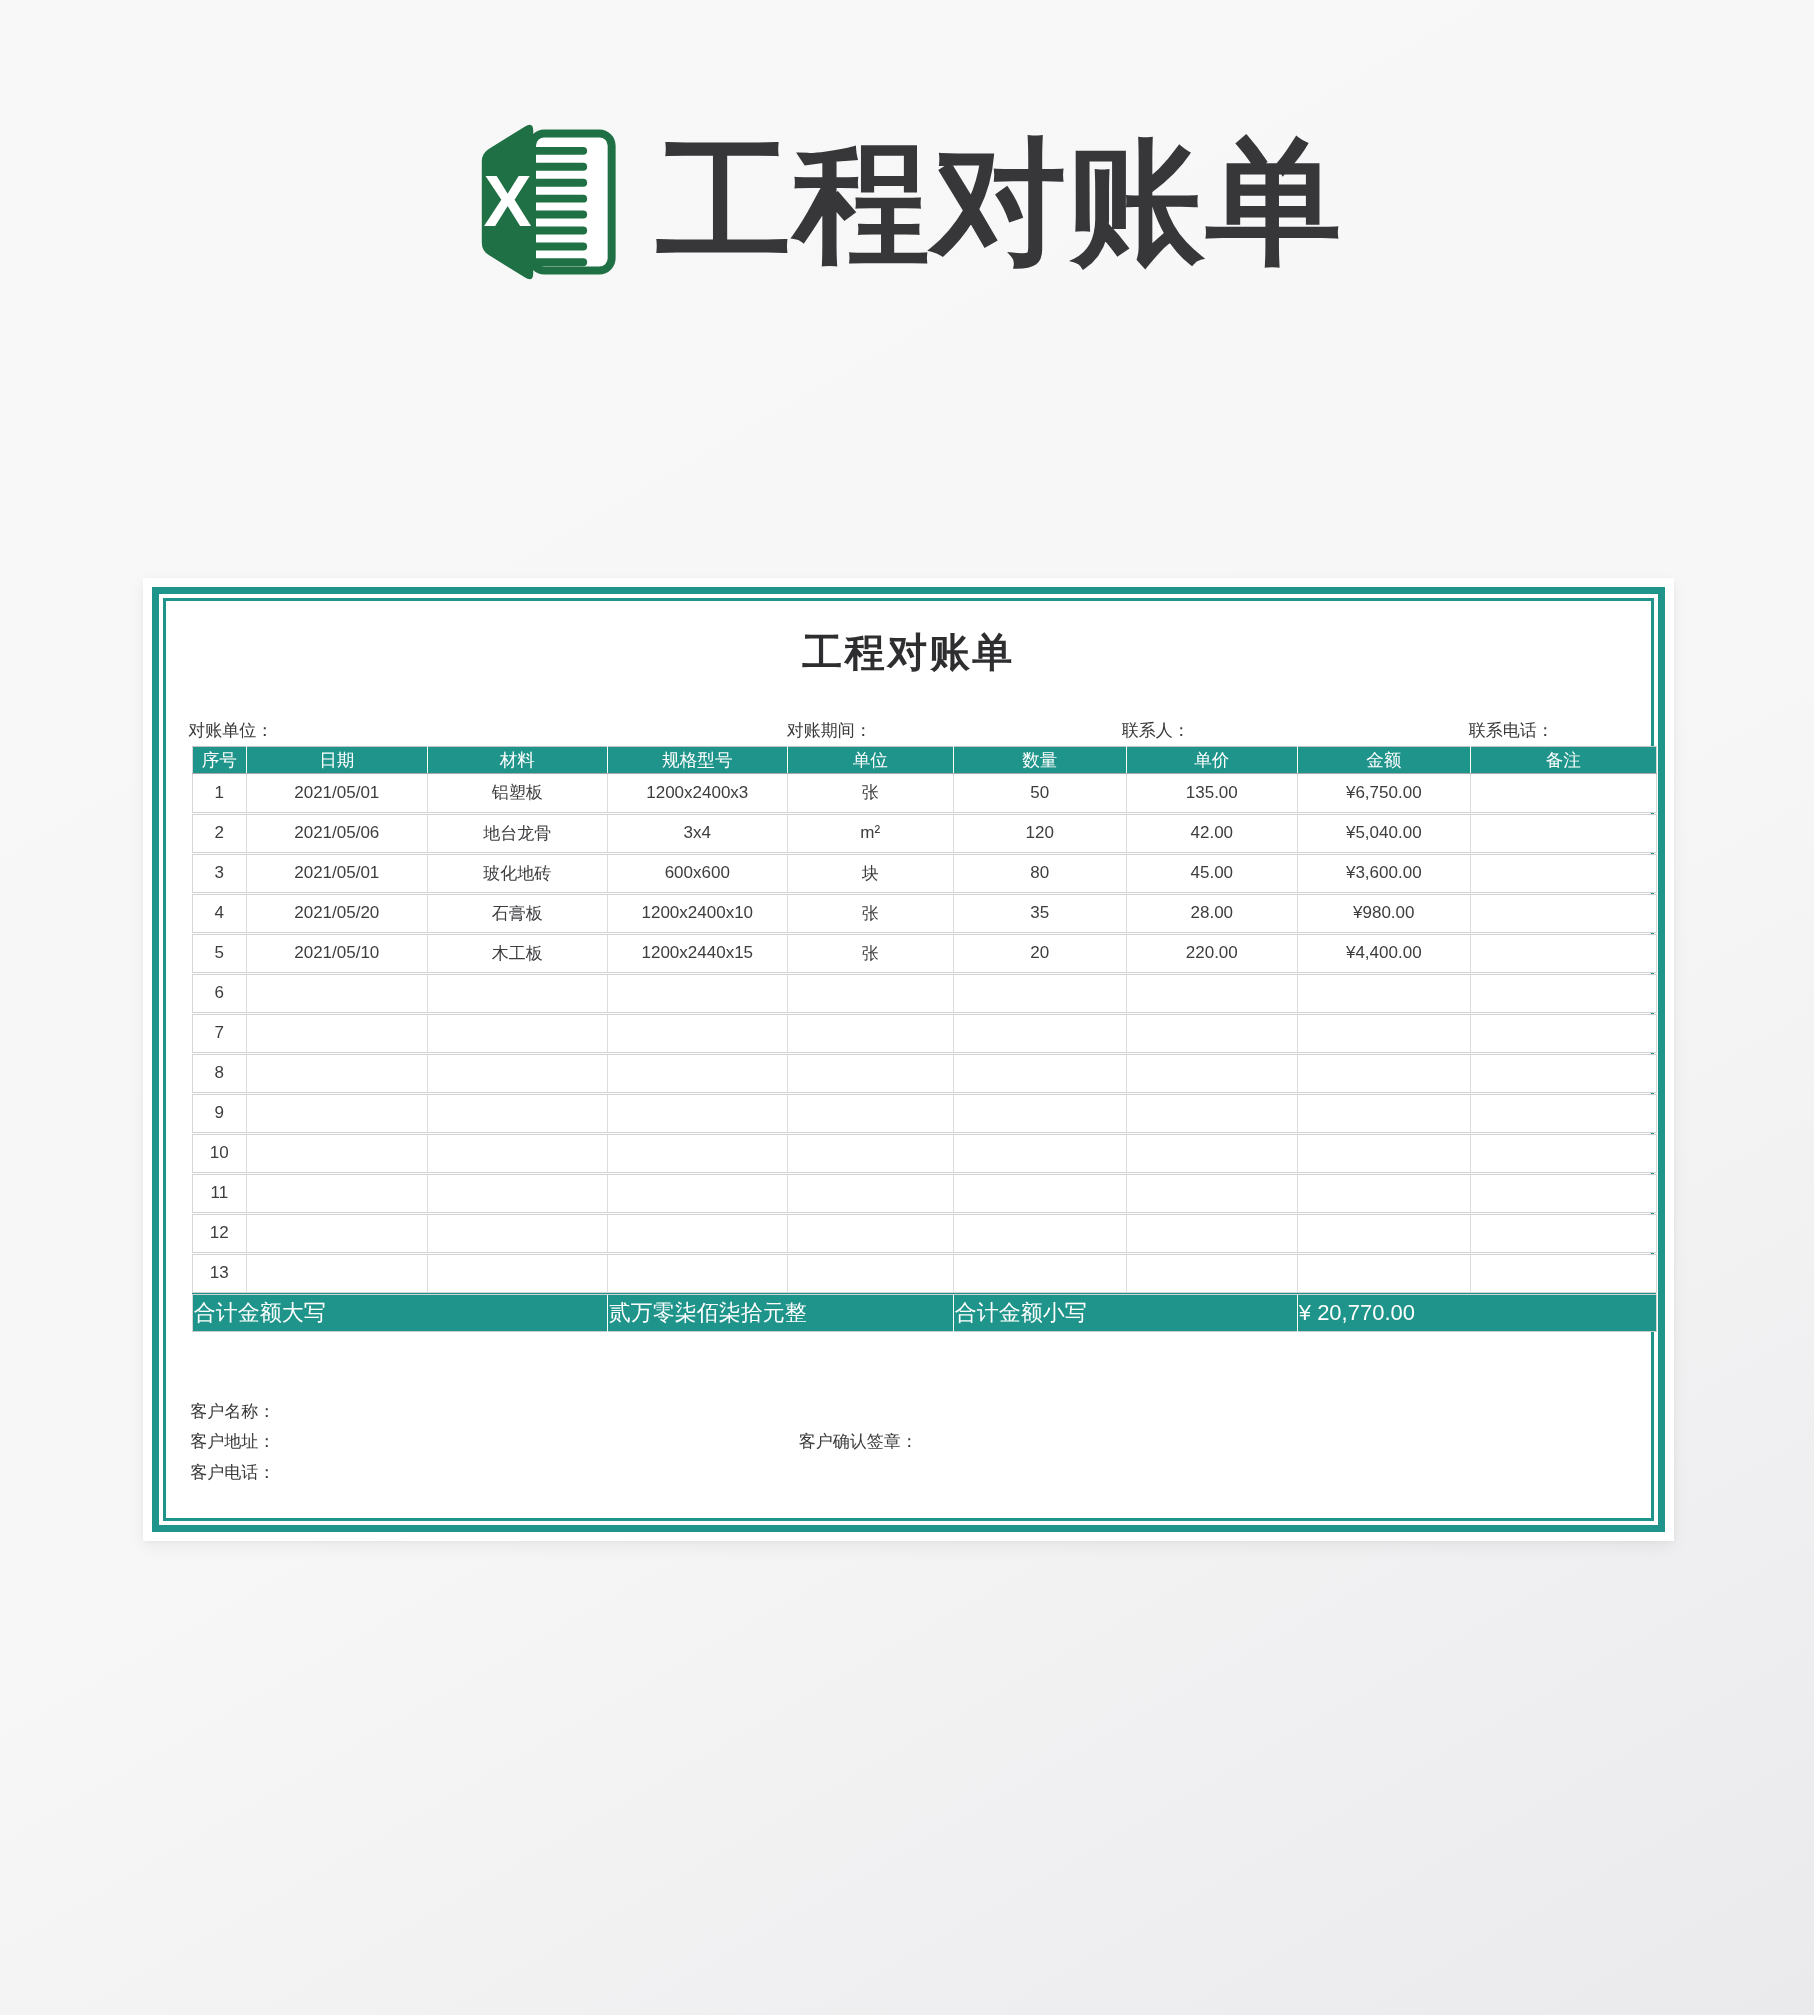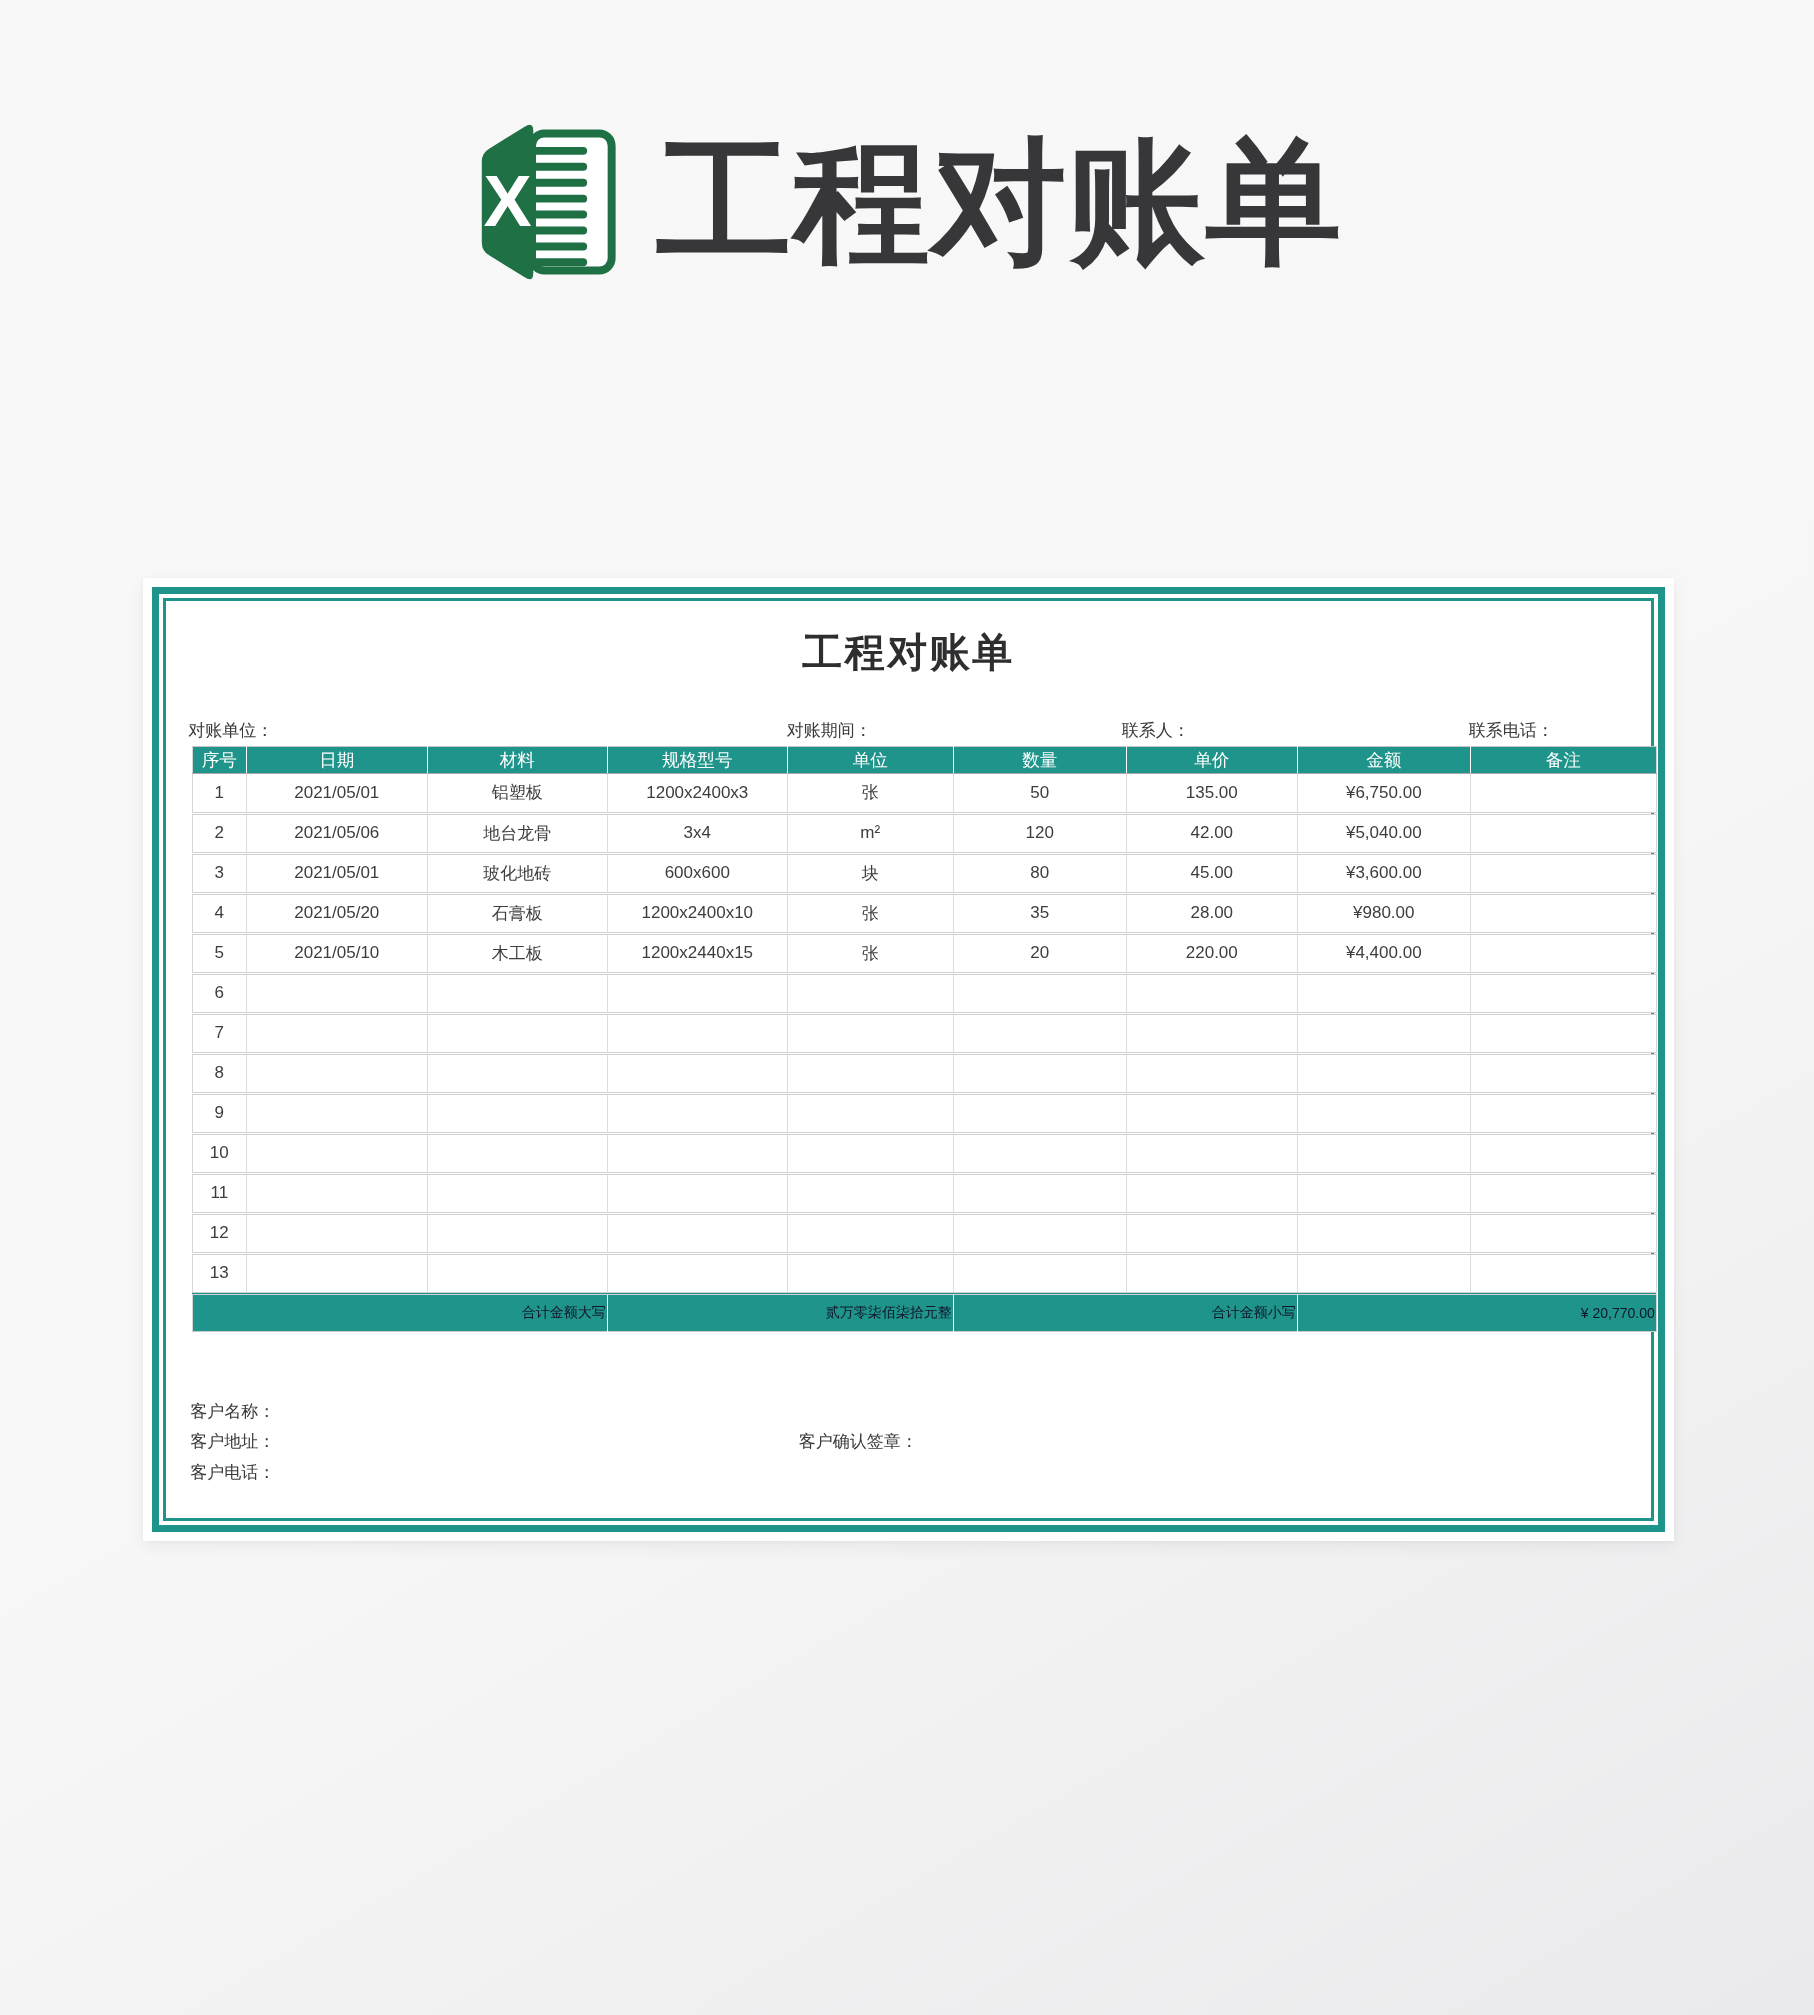--- a/index.html
+++ b/index.html
@@ -56,21 +56,21 @@
   thead th:last-child{border-right:none;}
   tbody tr{height:40px;}
   tbody td{
     font-size:17px;color:#3d3d40;text-align:center;background:#ffffff;
     border-right:1.3px solid #dcdcdc;border-bottom:3.2px double #d2d2d2;
     overflow:hidden;white-space:nowrap;
   }
   tbody td:last-child{border-right:none;}
   tfoot tr{height:38px;}
   tfoot td{
-    background:var(--teal);color:#0f172a;font-size:14px;text-align:right;
+    background:var(--teal);color:#ffffff;font-size:22px;text-align:left;
     border-right:1.9px solid #ffffff;
   }
   tfoot td:last-child{border-right:none;}
   
   .cust{position:absolute;left:0;right:0;font-size:17px;color:#39393b;}
   .cust span{position:absolute;line-height:25px;white-space:nowrap;}
   .c-name{left:21.4px;top:795px;}
   .c-addr{left:21.4px;top:825px;font-family:Liberation Serif, serif;}
   .c-sign{left:630px;top:825px;text-align:center;}
   .c-phone{left:21.4px;top:856px;}

